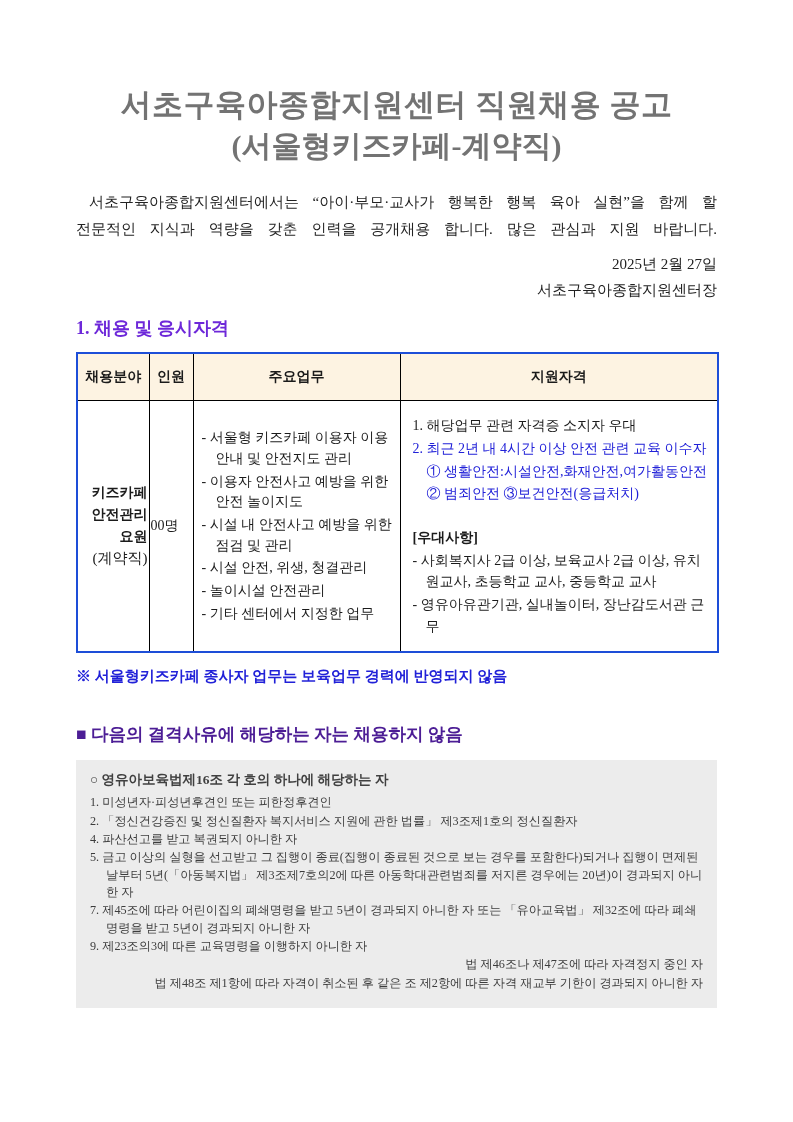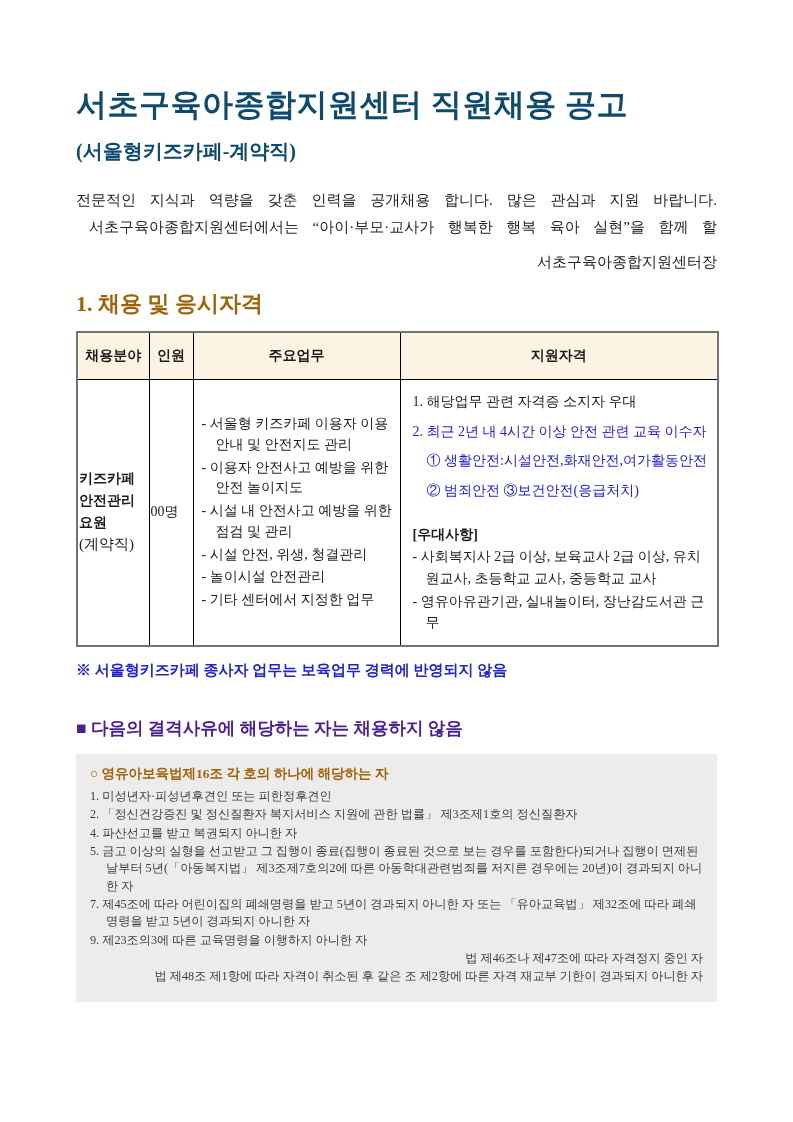--- a/index.html
+++ b/index.html
@@ -8,80 +8,81 @@
     --box-bg:#ececec;
   }
   html,body{margin:0;padding:0;}
   body{
     width:793px;height:1122px;background:#ffffff;color:#1b1b1b;
     font-family:"Liberation Serif","DejaVu Serif",serif;
     position:relative;overflow:hidden;
   }
   .page{width:641px;margin:0 auto;padding-top:84px;}
 
-  .title{margin:0;font-weight:700;color:#0c4a6e;}
+  .title{margin:0;text-align:center;font-weight:700;color:#737373;}
   .title.line1{font-size:31px;letter-spacing:0.5px;}
-  .title.line2{font-size:20px;margin-top:12px;}
+  .title.line2{font-size:30px;}
 
   .intro{margin:22px 0 0 0;font-size:15px;line-height:1.78;color:#222;}
   .intro-line{display:block;text-align:justify;text-align-last:justify;}
   .intro-line.l1{text-indent:13px;}
 
   .sign{margin-top:10px;text-align:right;font-size:15px;line-height:1.7;color:#222;}
 
-  h2.sec1{margin:13px 0 0 0;font-size:22px;font-weight:700;color:#a16207;}
+  h2.sec1{margin:13px 0 0 0;font-size:18px;font-weight:700;color:#6d28d9;}
 
   table.recruit{border-collapse:collapse;margin-top:12px;width:641px;table-layout:fixed;
-    border:2px solid #737373;}
+    border:2px solid #1d4ed8;}
   table.recruit th,table.recruit td{border:1px solid #000;}
   table.recruit th{
     background:var(--header-bg);font-size:14px;font-weight:700;height:44px;
     text-align:center;vertical-align:middle;border-bottom:1.6px solid #000;
   }
   table.recruit td{vertical-align:middle;font-size:14px;height:230px;}
-  .field-cell{text-align:left;line-height:1.55;font-size:15px;}
+  .field-cell{text-align:right;line-height:1.55;font-size:15px;}
   .field-line{font-weight:700;}
   .field-sub{font-weight:400;font-size:15px;}
   .count-cell{text-align:left;font-family:Liberation Serif, serif;}
   .duties-cell{padding:10px 6px 10px 8px;}
   .duty{padding-left:14px;text-indent:-14px;line-height:1.48;margin:2px 0;}
   .qual-cell{padding:10px 8px 10px 12px;line-height:1.55;}
   .qline{margin:1px 0;}
   .qline.ind{padding-left:14px;}
   .qline.hang{padding-left:13px;text-indent:-13px;}
-  .blue{color:var(--blue);margin-top:8px;}
+  .blue{color:var(--blue);}
   .bold{font-weight:700;}
   .gap{height:20px;}
 
   .note{margin-top:14px;font-size:15px;font-weight:700;color:var(--blue);}
 
   h2.sec2{margin:36px 0 0 0;font-size:17.5px;font-weight:700;color:#4c1d95;}
 
   .law-box{
     margin-top:14px;background:var(--box-bg);width:613px;
     padding:11px 14px 15px 14px;color:#3c3c3c;
   }
-  .law-title{font-size:13.5px;font-weight:700;color:#a16207;margin-bottom:5px;}
+  .law-title{font-size:13.5px;font-weight:700;color:#404040;margin-bottom:5px;}
   .law-item{font-size:12.2px;line-height:1.42;padding-left:16px;text-indent:-16px;margin:1px 0;}
   .law-sub{font-size:12.2px;line-height:1.42;padding-left:16px;margin:1px 0;text-align:right;}
 </style>
 </head>
 <body>
 
 <div class="page">
 
   <h1 class="title line1">서초구육아종합지원센터 직원채용 공고</h1>
   <h1 class="title line2">(서울형키즈카페-계약직)</h1>
 
   <p class="intro">
+    <span class="intro-line l1">서초구육아종합지원센터에서는 “아이·부모·교사가 행복한 행복 육아 실현”을 함께 할</span>
     <span class="intro-line">전문적인 지식과 역량을 갖춘 인력을 공개채용 합니다. 많은 관심과 지원 바랍니다.</span>
-    <span class="intro-line l1">서초구육아종합지원센터에서는 “아이·부모·교사가 행복한 행복 육아 실현”을 함께 할</span>
   </p>
 
   <div class="sign">
+    <div>2025년 2월 27일</div>
     <div>서초구육아종합지원센터장</div>
   </div>
 
   <h2 class="sec1">1. 채용 및 응시자격</h2>
 
   <table class="recruit">
     <colgroup>
       <col style="width:72px">
         <col style="width:44px">
         <col style="width:207px">

